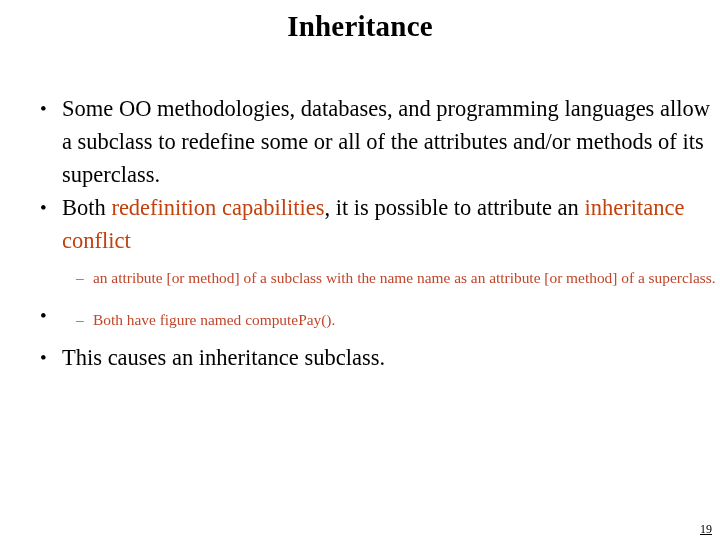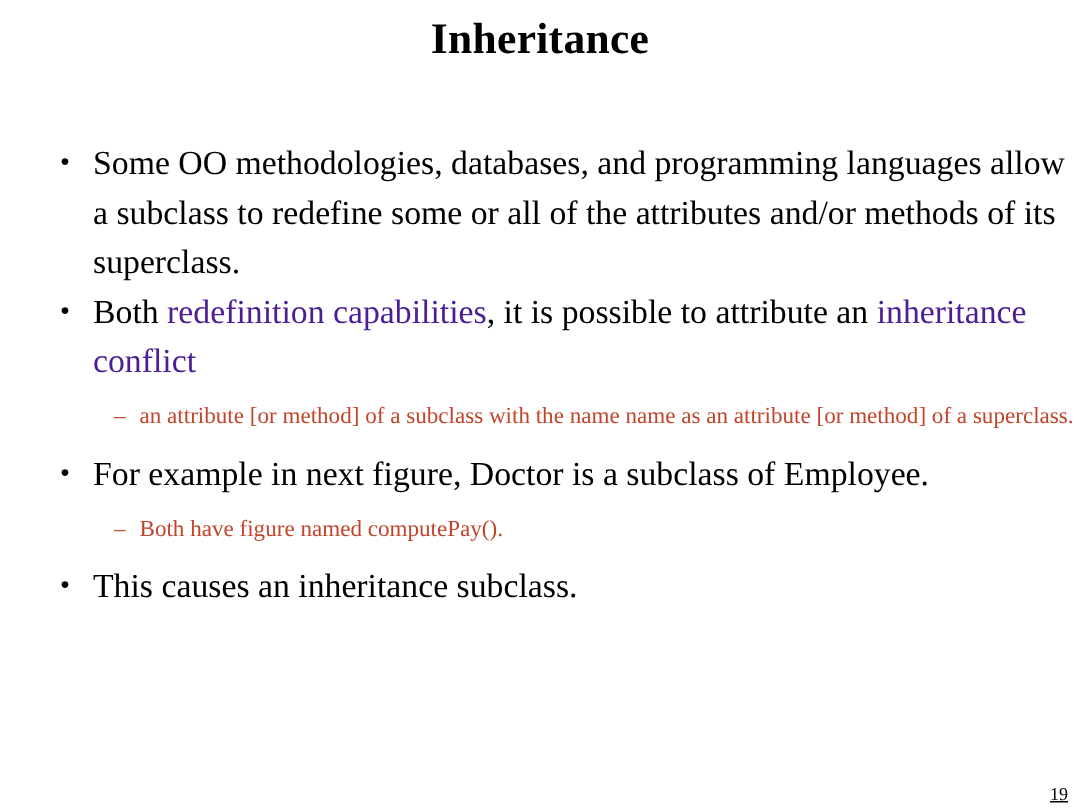--- a/index.html
+++ b/index.html
@@ -77,21 +77,21 @@
     left: 76px;
     top: 0;
     font-size: 15.4px;
     line-height: 22px;
     color: #C0452A;
   }
 
   .spacer-l1-before-l2 { height: 10px; }
   .spacer-l2-before-l1 { height: 10px; }
 
-  .hl-blue { color: #4c1d95; }
+  .hl-blue { color: #c2410c; }
   .txt-black { color: #000000; }
 
   
   #page-number {
     position: absolute;
     right: 8px;
     bottom: 4px;
     font-size: 12px;
     line-height: 14px;
     color: #000000;
@@ -121,21 +121,20 @@
 
     <div class="bullet-l2">
       <span class="marker">–</span>
       <span>an attribute [or method] of a subclass with the name name as an attribute [or method] of a superclass.</span>
     </div>
 
     <div class="spacer-l2-before-l1"></div>
 
     <div class="bullet-l1">
       <span class="marker">•</span>
-      <span>For example in next figure, Doctor is a subclass of Employee.</span>
     </div>
 
     <div class="spacer-l1-before-l2"></div>
 
     <div class="bullet-l2">
       <span class="marker">–</span>
       <span>Both have figure named computePay().</span>
     </div>
 
     <div class="spacer-l2-before-l1"></div>

